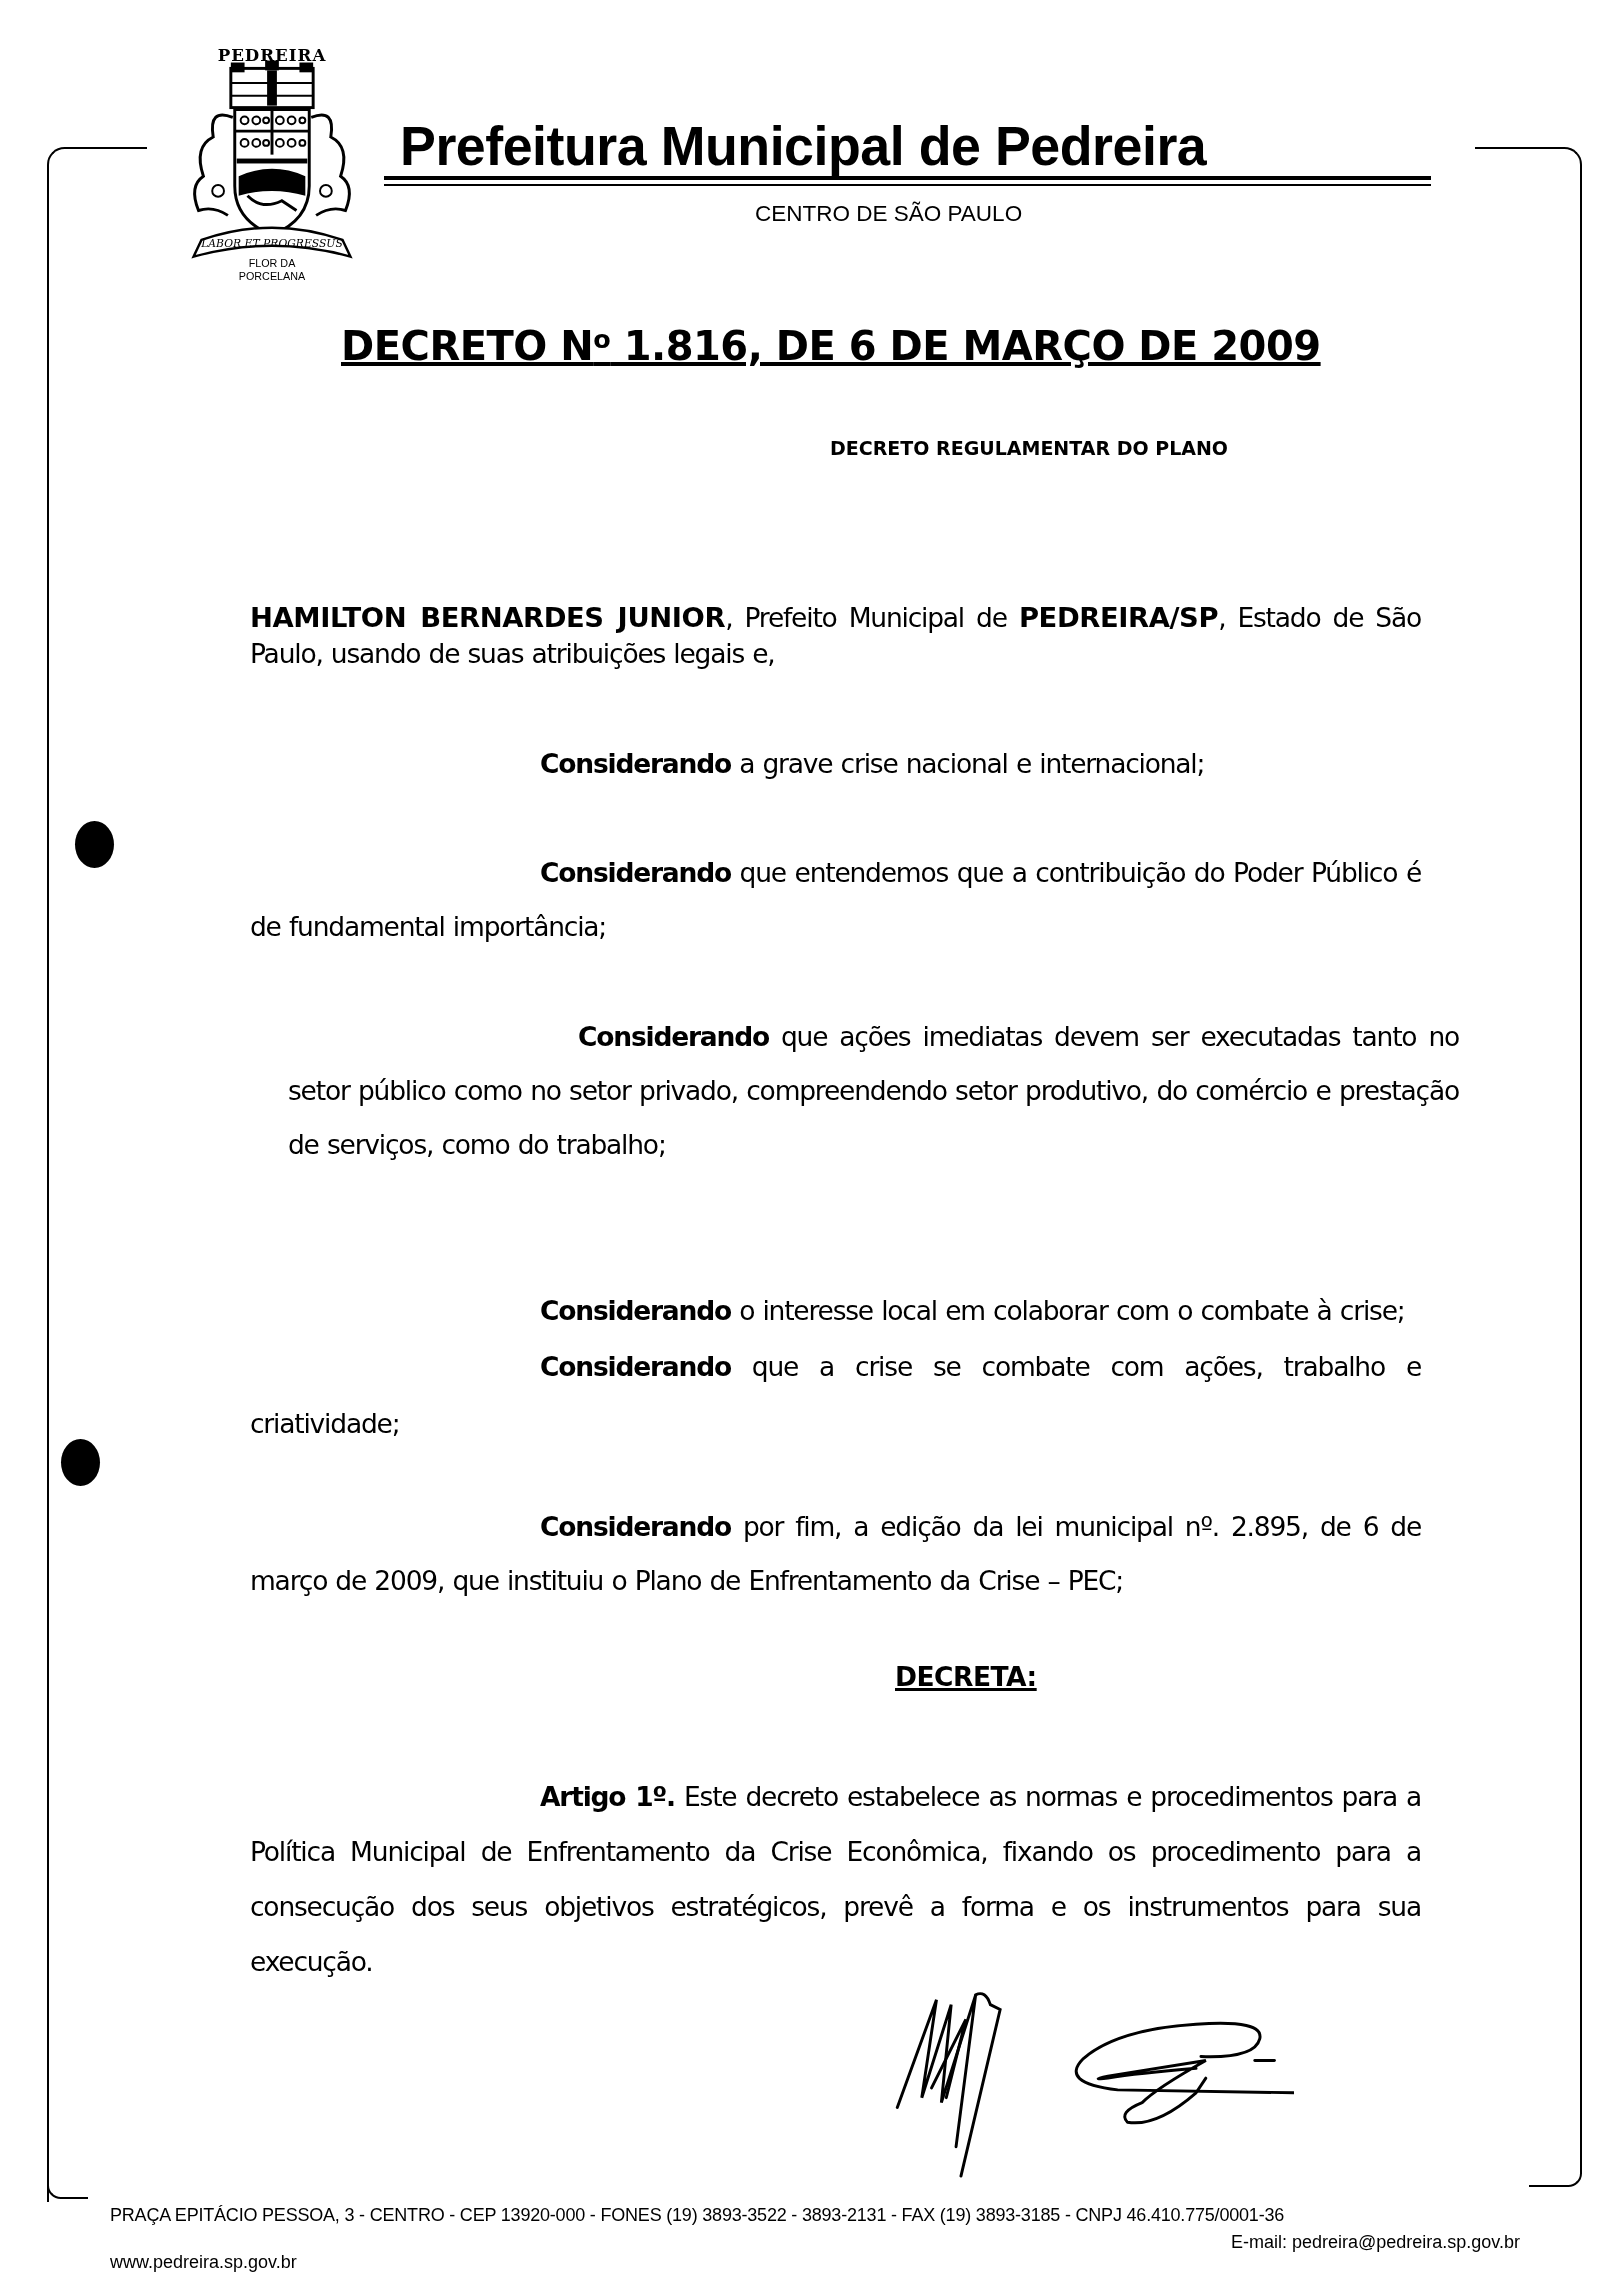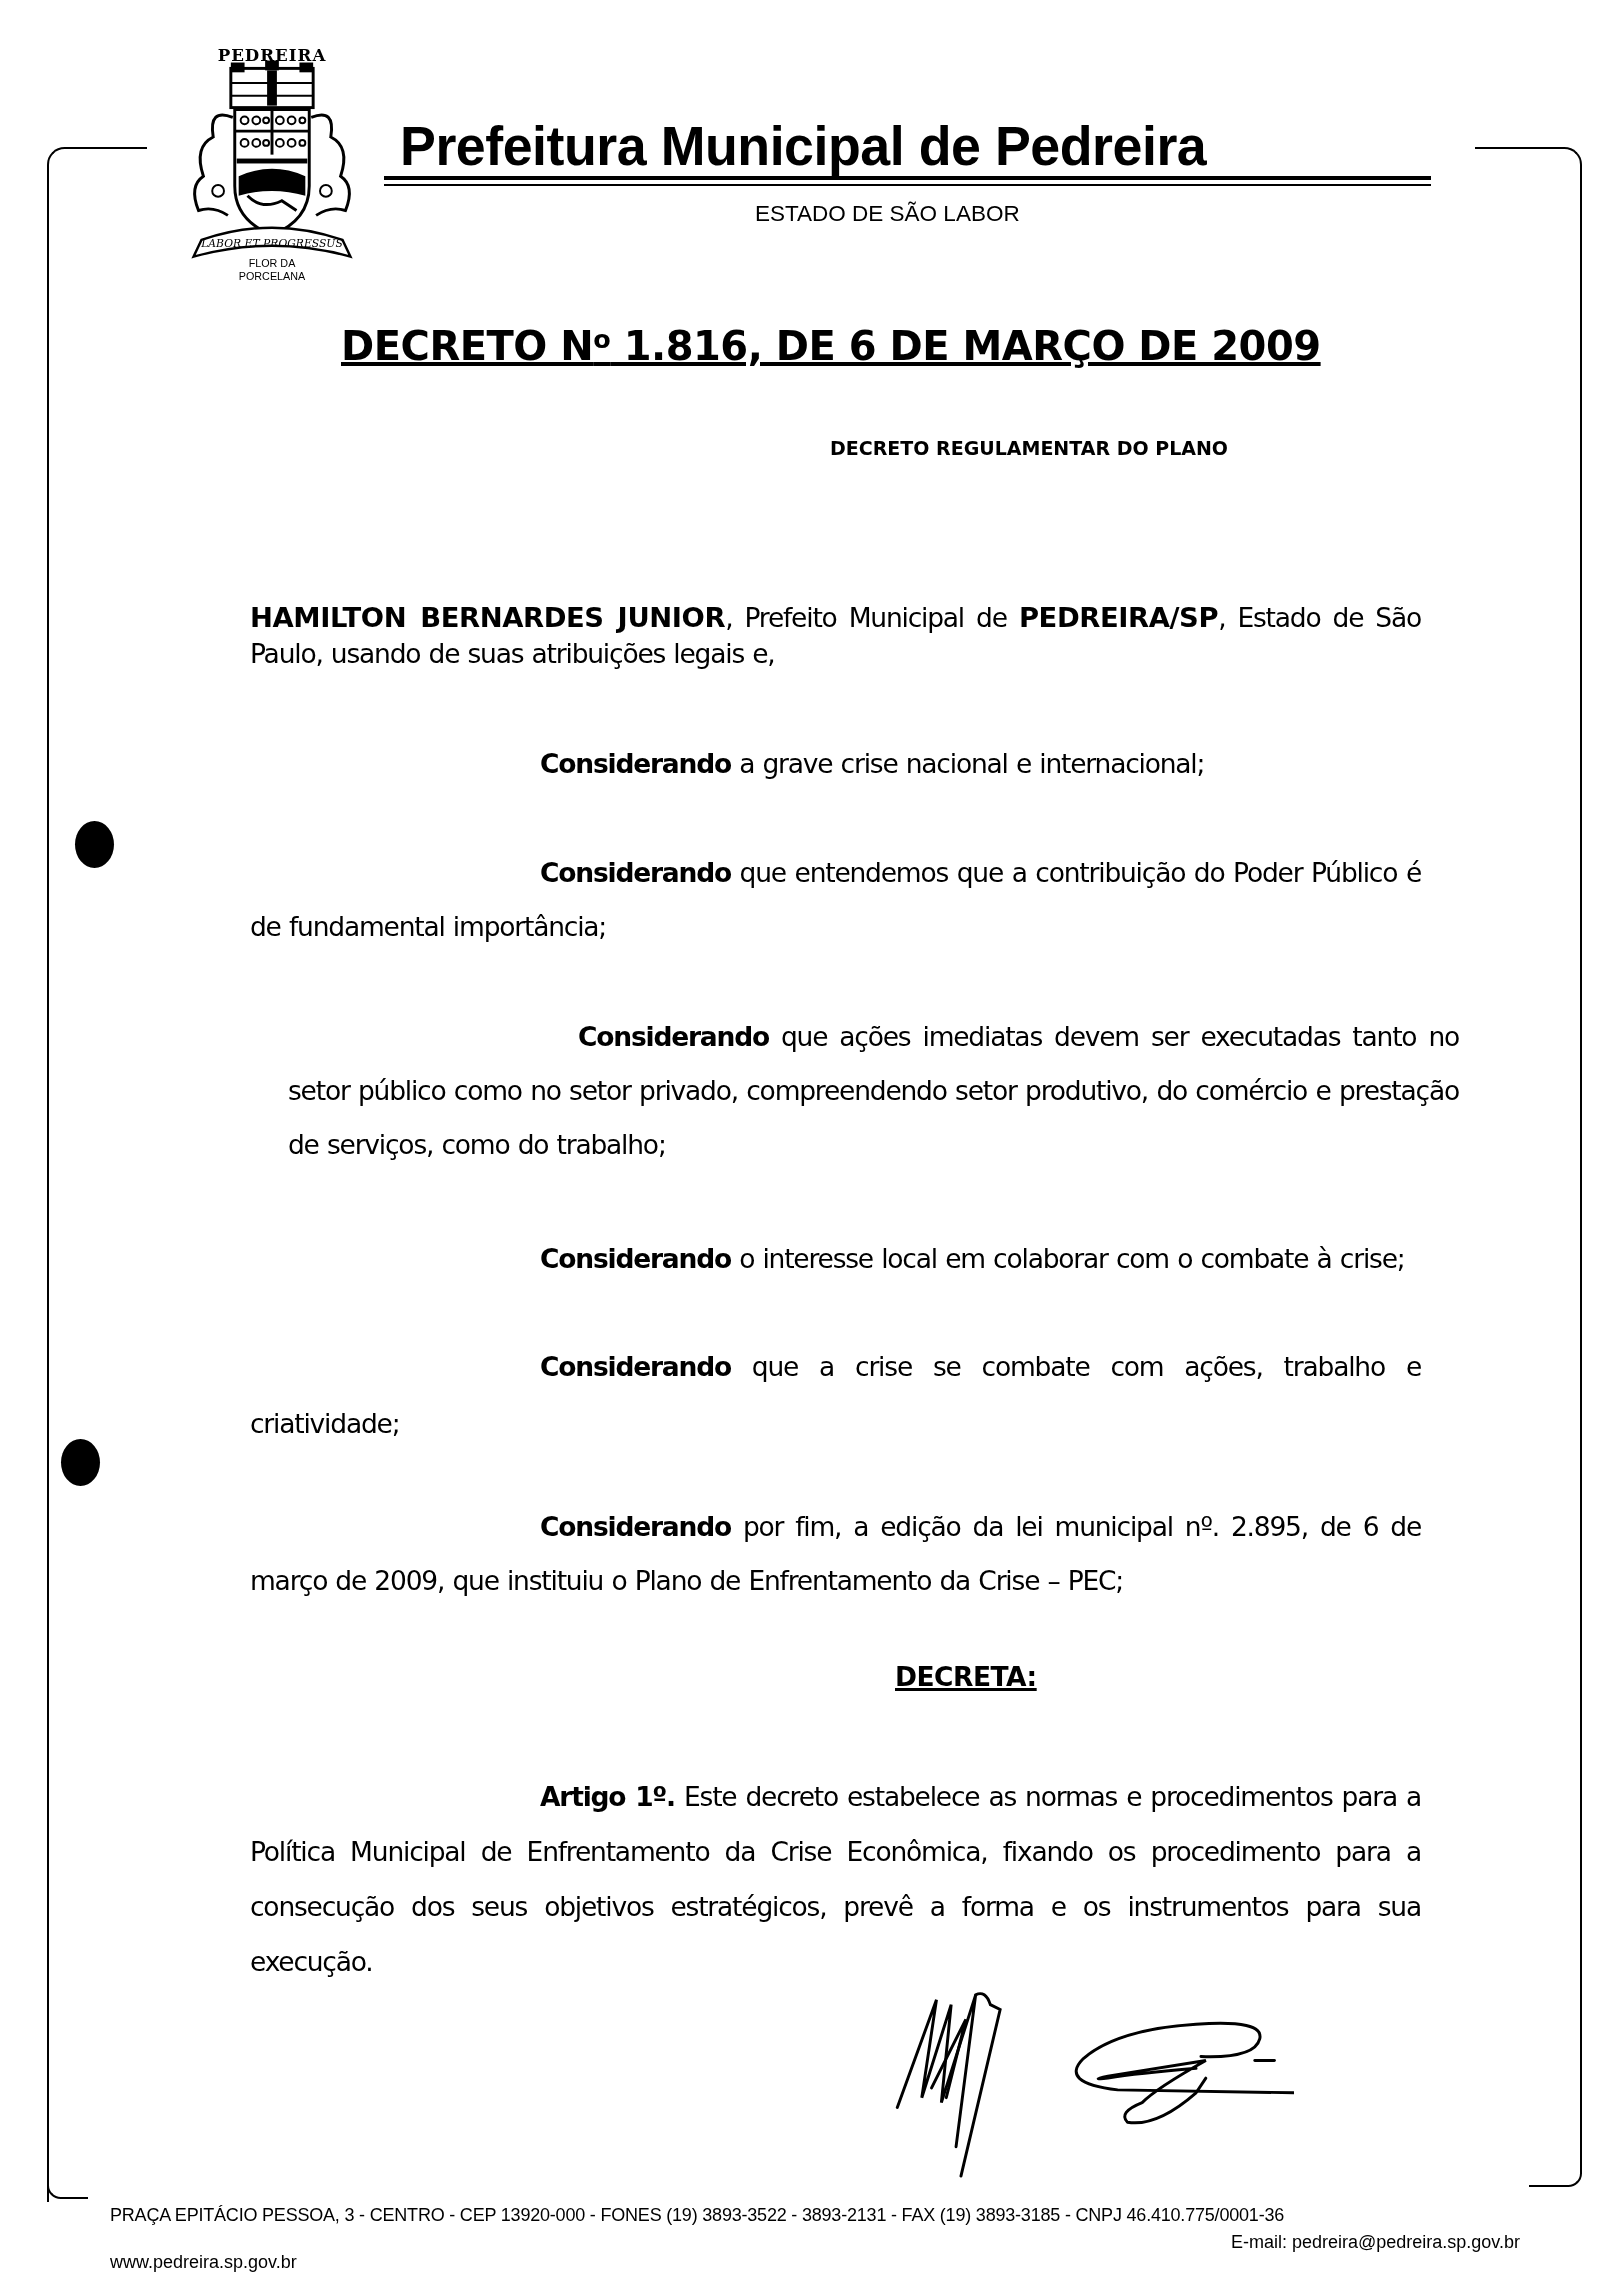--- a/index.html
+++ b/index.html
@@ -96,39 +96,39 @@
     <path d="M28 205 Q100 180 172 205 L180 222 Q100 200 20 222 Z" fill="#fff" stroke="#000" stroke-width="2.5"></path>
     <text x="100" y="212" text-anchor="middle" font-family="DejaVu Serif, serif" font-size="11" font-style="italic">LABOR ET PROGRESSUS</text>
     <text x="100" y="233" text-anchor="middle" font-family="Liberation Sans, sans-serif" font-size="11">FLOR DA</text>
     <text x="100" y="246" text-anchor="middle" font-family="Liberation Sans, sans-serif" font-size="11">PORCELANA</text>
   </svg>
 </div>
 
 <div class="abs header-title">Prefeitura Municipal de Pedreira</div>
 <div class="abs rule1"></div>
 <div class="abs rule2"></div>
-<div class="abs header-state">ESTADO DE SÃO LABOR</div>
+<div class="abs header-state">CENTRO DE SÃO PAULO</div>
 
 <div class="abs doc-title"><span>DECRETO N</span><sup>o</sup><span> 1.816, DE 6 DE MARÇO DE 2009</span></div>
 
 <div class="abs ementa">
   <span class="first">DECRETO REGULAMENTAR DO PLANO</span>
 </div>
 
 <div class="preamble body-text" style="top:600px;">
   <b style="font-size:27.4px;letter-spacing:-0.4px">HAMILTON BERNARDES JUNIOR</b><span>, Prefeito Municipal de </span><b style="font-size:27.4px;letter-spacing:-0.4px">PEDREIRA/SP</b><span>, Estado de São Paulo, usando de suas atribuições legais e,</span>
 </div>
 
 <div class="para body-text" style="top:737px;"><span class="indent"></span><b>Considerando</b><span> a grave crise nacional e internacional;</span></div>
 
 <div class="para body-text" style="top:846px;"><span class="indent"></span><b>Considerando</b><span> que entendemos que a contribuição do Poder Público é de fundamental importância;</span></div>
 
 <div class="para body-text" style="top:1010px;margin-left:38px;"><span class="indent"></span><b>Considerando</b><span> que ações imediatas devem ser executadas tanto no setor público como no setor privado, compreendendo setor produtivo, do comércio e prestação de serviços, como do trabalho;</span></div>
 
-<div class="para body-text" style="top:1230px;line-height:57px;"><span class="indent"></span><b>Considerando</b><span> o interesse local em colaborar com o combate à crise;</span></div>
+<div class="para body-text" style="top:1282px;line-height:57px;"><span class="indent"></span><b>Considerando</b><span> o interesse local em colaborar com o combate à crise;</span></div>
 
 <div class="para body-text" style="top:1338px;line-height:57px;"><span class="indent"></span><b>Considerando</b><span> que a crise se combate com ações, trabalho e criatividade;</span></div>
 
 <div class="para body-text" style="top:1500px;"><span class="indent"></span><b>Considerando</b><span> por fim, a edição da lei municipal nº. 2.895, de 6 de março de 2009, que instituiu o Plano de Enfrentamento da Crise – PEC;</span></div>
 
 <div class="abs decreta">DECRETA:</div>
 
 <div class="para body-text" style="top:1769px;line-height:55px;"><span class="indent"></span><b>Artigo 1º.</b><span> Este decreto estabelece as normas e procedimentos para a Política Municipal de Enfrentamento da Crise Econômica, fixando os procedimento para a consecução dos seus objetivos estratégicos, prevê a forma e os instrumentos para sua execução.</span></div>
 
 <div class="abs hole" style="left:75px;top:821px;"></div>

